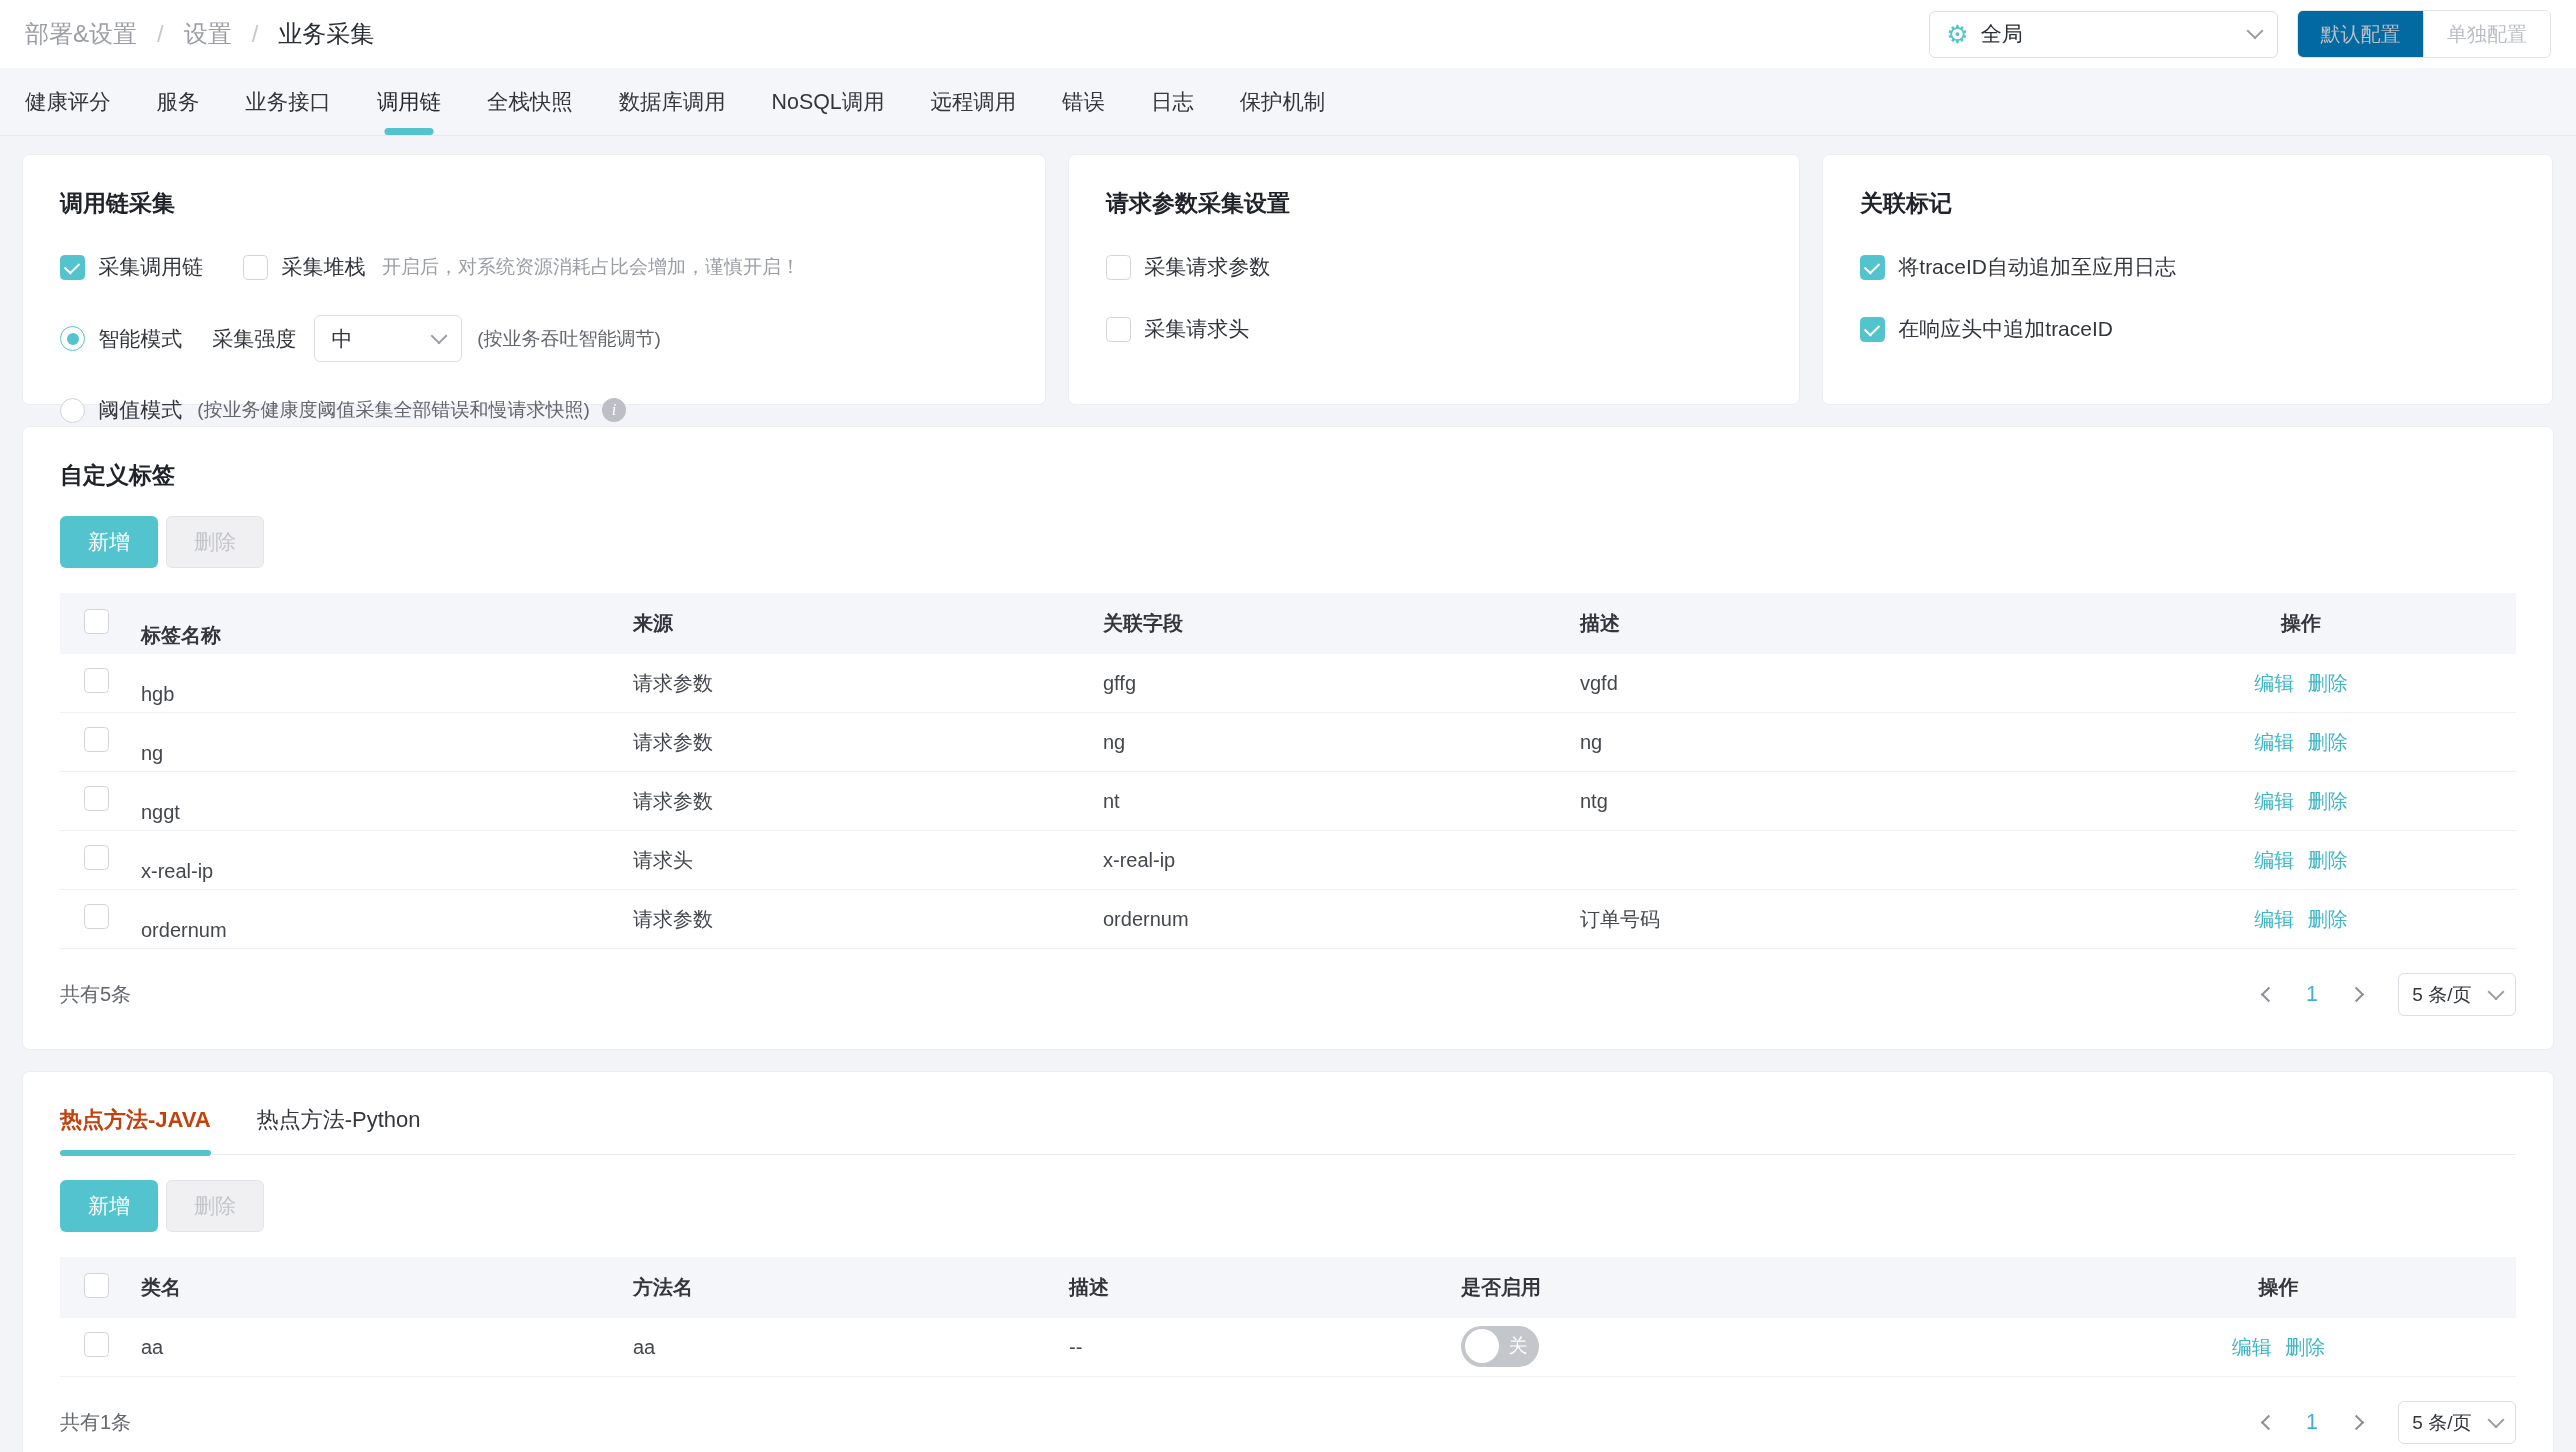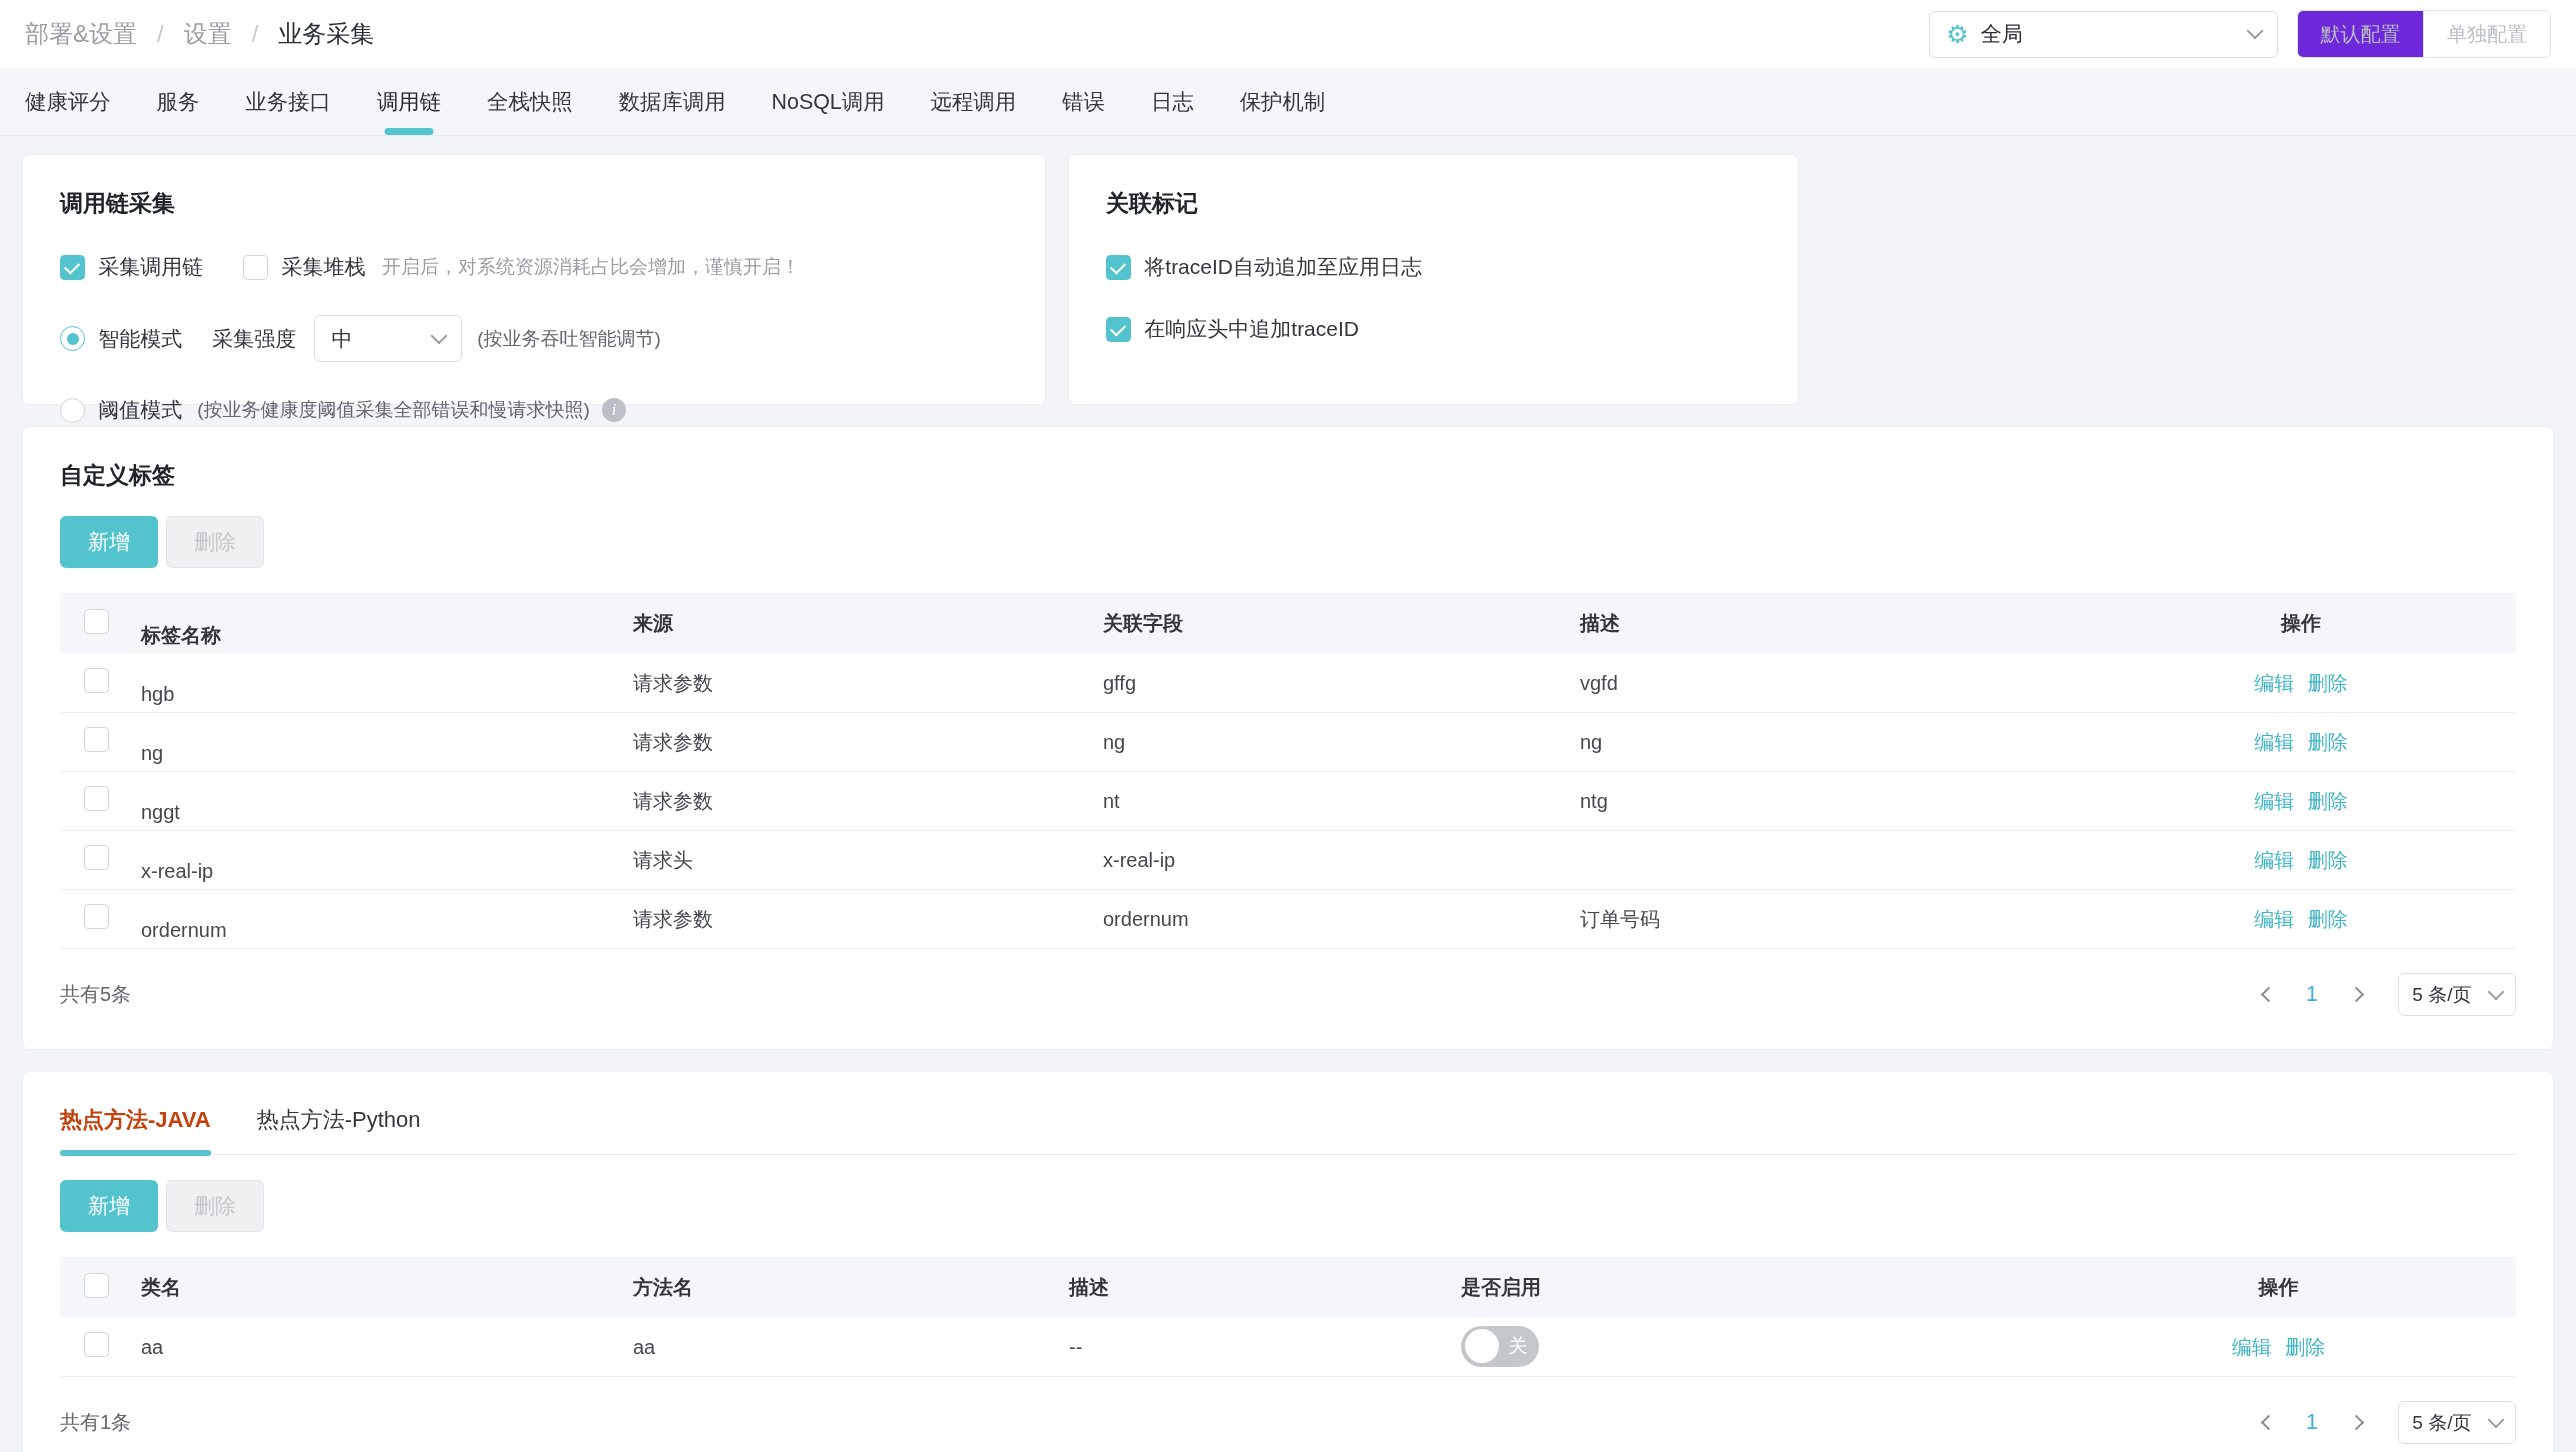--- a/index.html
+++ b/index.html
@@ -18,21 +18,21 @@
   .breadcrumb{display:flex;align-items:center;gap:20px;font-size:24px;color:#9A9DA3;}
   .breadcrumb .sep{color:#C6C8CD;}
   .breadcrumb .current{color:#2A2E35;}
   .topbar-right{display:flex;align-items:center;gap:19px;}
   .scope-select{width:349px;height:47px;border:1.5px solid #DCDEE3;border-radius:6px;background:#fff;display:flex;align-items:center;padding:0 16.3px;gap:12px;cursor:pointer;}
   .gear{color:var(--accent);font-size:25px;line-height:1;}
   .scope-value{flex:1;color:#2A2E35;}
   .chev-down{width:12px;height:12px;border-right:2.2px solid #9A9DA3;border-bottom:2.2px solid #9A9DA3;transform:rotate(45deg) translate(-2.2px,-2.2px);}
   .cfg-group{display:flex;border:1.5px solid #E0E2E6;border-radius:6px;overflow:hidden;}
   .cfg-btn{height:46px;min-width:126px;padding:0 22px;display:flex;align-items:center;justify-content:center;font-size:20px;color:#BBBEC4;cursor:not-allowed;background:#fff;}
-  .cfg-btn.first{background:#6d28d9;border-right:1.5px solid #E0E2E6;}
+  .cfg-btn.first{background:#0369a1;border-right:1.5px solid #E0E2E6;}
 
   
   .tabbar{height:68px;background:#F5F6FA;border-bottom:1.5px solid #E7E9EF;display:flex;align-items:stretch;padding:0 25px;gap:46px;}
   .tab{position:relative;display:flex;align-items:center;font-size:21.4px;color:#33363C;cursor:pointer;white-space:nowrap;}
   .tab.active{font-weight:normal;color:#24272D;}
   .tab.active::after{content:"";position:absolute;left:50%;bottom:0;transform:translateX(-50%);width:49px;height:6.7px;border-radius:3.7px;background:var(--accent);}
 
   
   .content{padding:18px 22px 0 22px;}
   .cards-row{display:flex;gap:22px;}
@@ -156,20 +156,31 @@
         <span class="hint dark">(按业务吞吐智能调节)</span>
       </div>
       <div class="panel-row">
         <span class="radio"></span>
         <span class="ctl-label">阈值模式</span>
         <span class="hint dark">(按业务健康度阈值采集全部错误和慢请求快照)</span>
         <span class="info-icon">i</span>
       </div>
     </div>
 
+    <div class="card panel panel-2">
+      <div class="panel-title">请求参数采集设置</div>
+      <div class="panel-row">
+        <span class="checkbox"></span>
+        <span class="ctl-label">采集请求参数</span>
+      </div>
+      <div class="panel-row">
+        <span class="checkbox"></span>
+        <span class="ctl-label">采集请求头</span>
+      </div>
+    </div>
 
     <div class="card panel panel-3">
       <div class="panel-title">关联标记</div>
       <div class="panel-row">
         <span class="checkbox checked"></span>
         <span class="ctl-label">将traceID自动追加至应用日志</span>
       </div>
       <div class="panel-row">
         <span class="checkbox checked"></span>
         <span class="ctl-label">在响应头中追加traceID</span>

